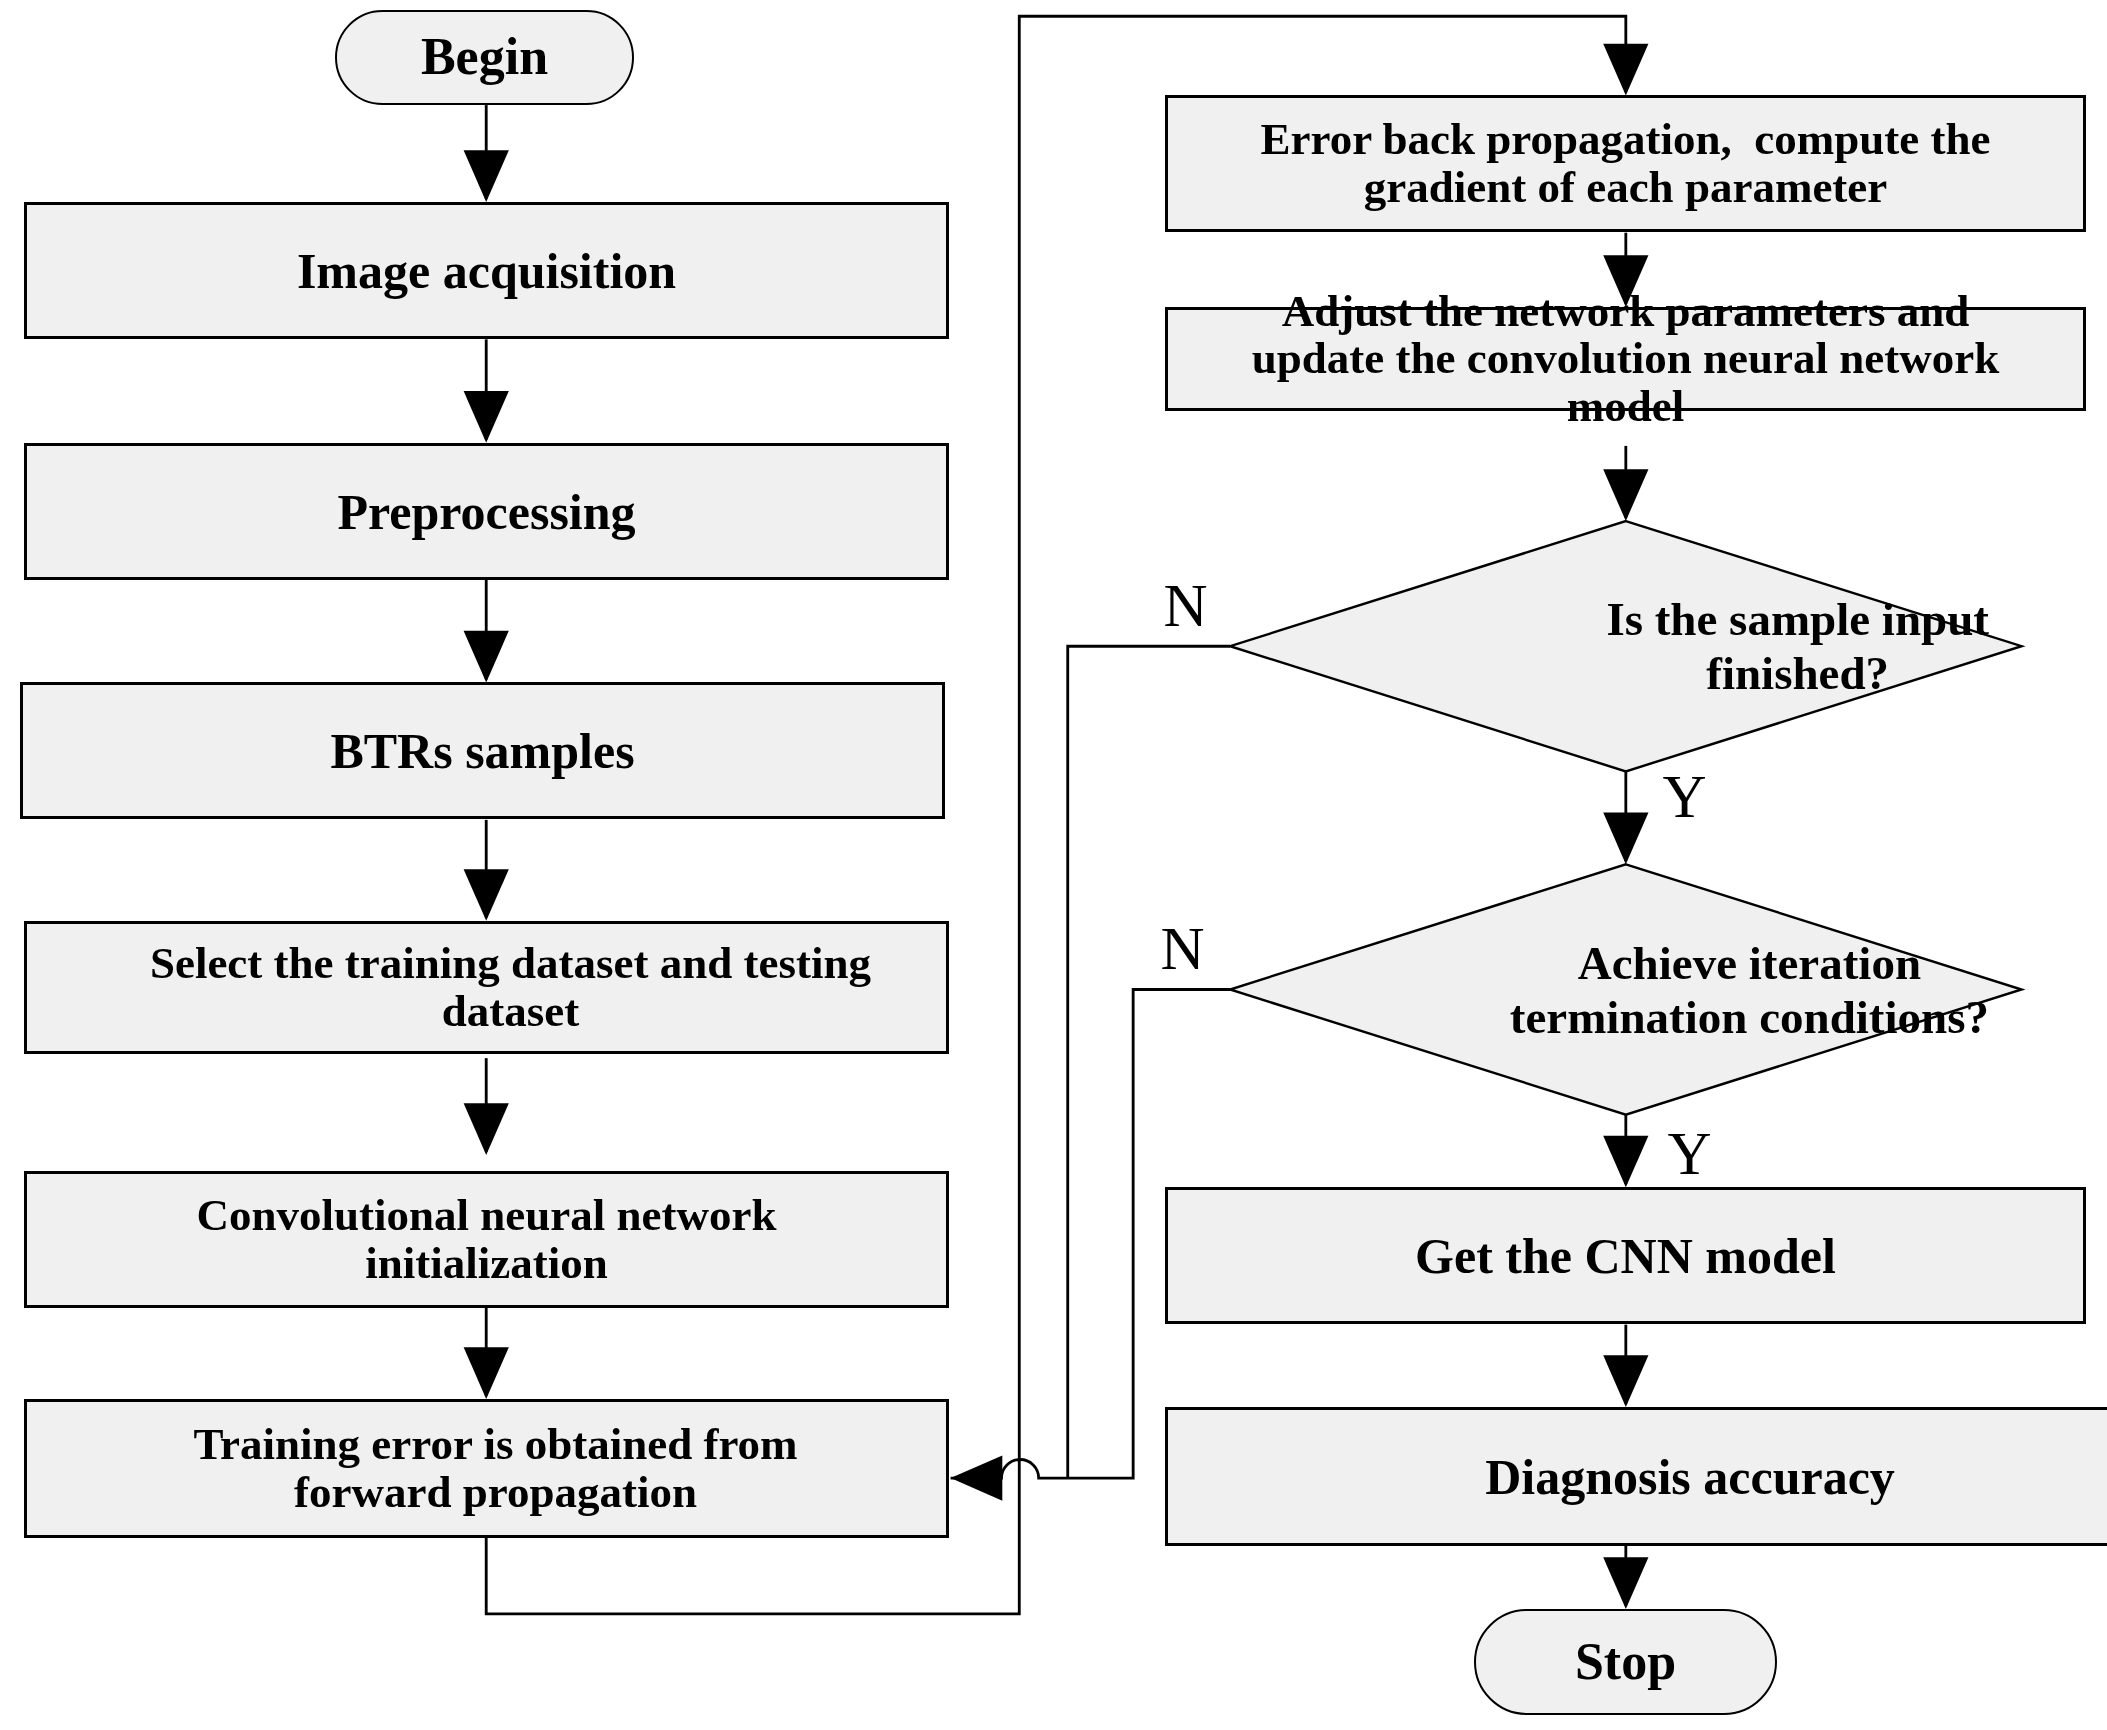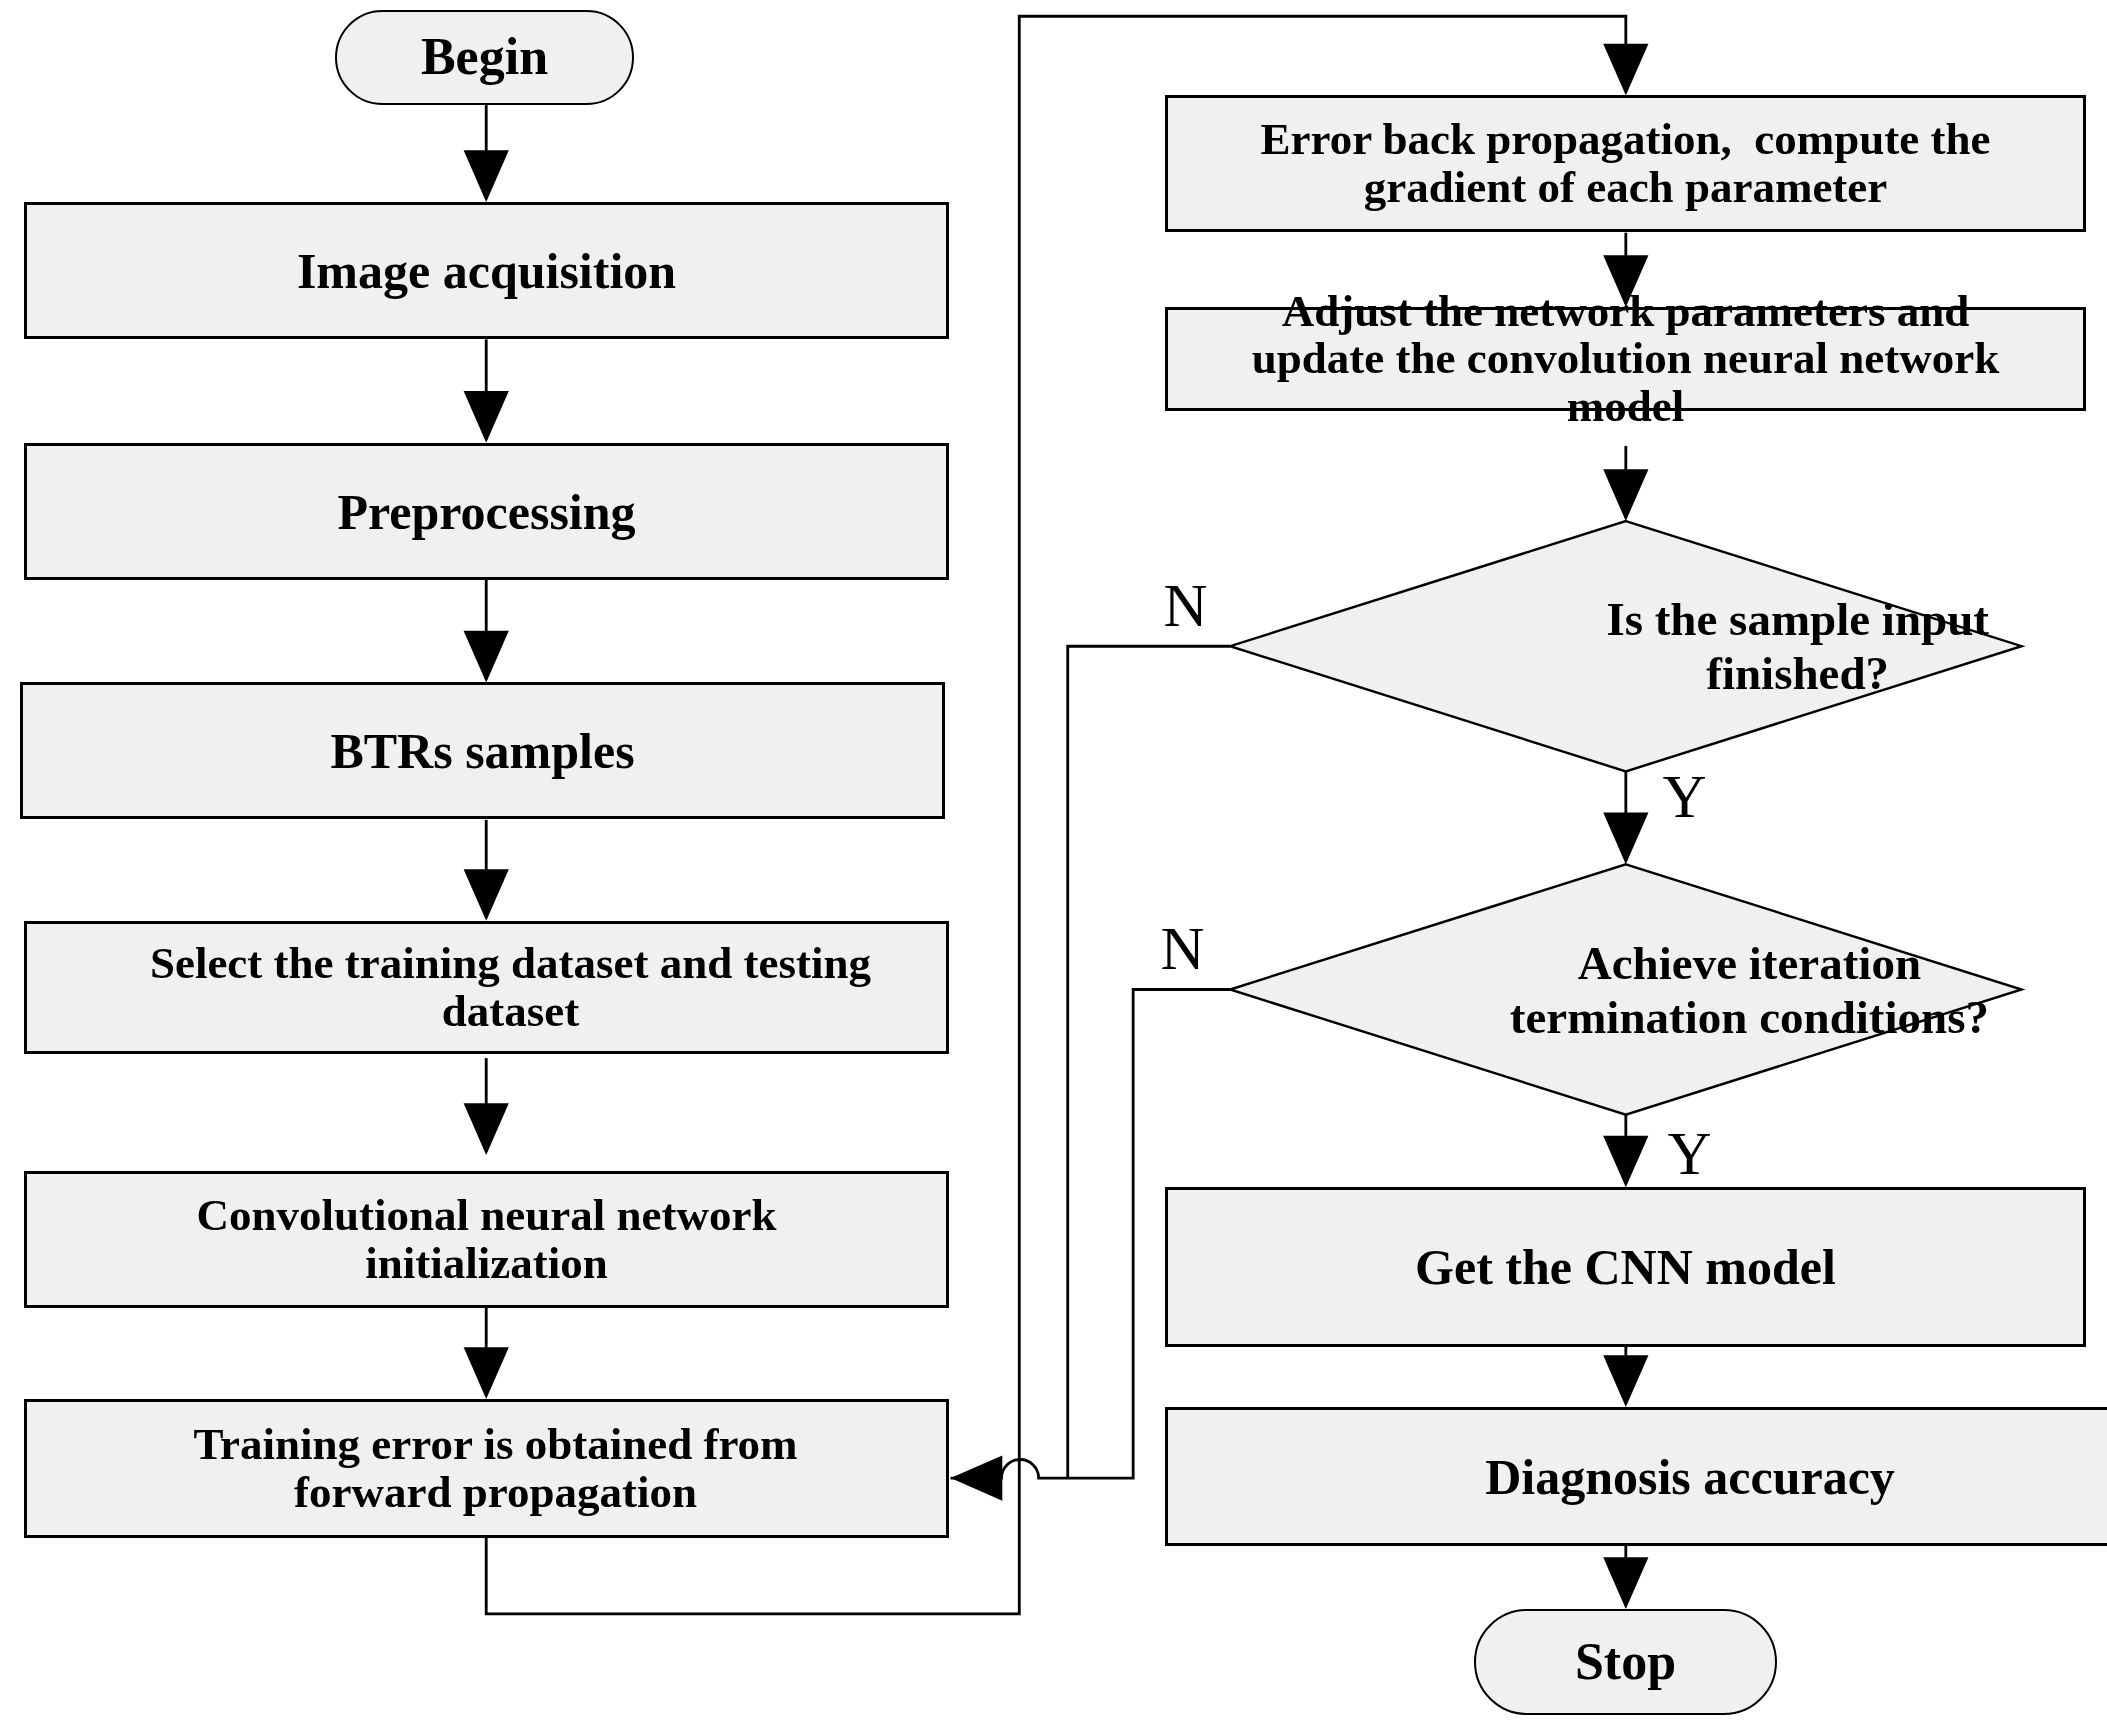--- a/index.html
+++ b/index.html
@@ -151,21 +151,21 @@
   <div class="decision-label" style="left:1262px;top:557px;width:727px;height:178px;">
     <span class="label">Is the sample input
 finished?</span>
   </div>
 
   <div class="decision-label" style="left:1262px;top:901px;width:727px;height:178px;">
     <span class="label">Achieve iteration
 termination conditions?</span>
   </div>
 
-  <div class="node single" style="left:1165px;top:1187px;width:921px;height:160px;">
+  <div class="node single" style="left:1165px;top:1187px;width:921px;height:137px;">
     <span class="label">Get the CNN model</span>
   </div>
 
   <div class="node single" style="left:1165px;top:1407px;width:1022px;height:139px;padding-left:28px;">
     <span class="label">Diagnosis accuracy</span>
   </div>
 
   <div class="node terminator single" style="left:1474px;top:1609px;width:303px;height:106px;border-radius:53px;">
     <span class="label">Stop</span>
   </div>

